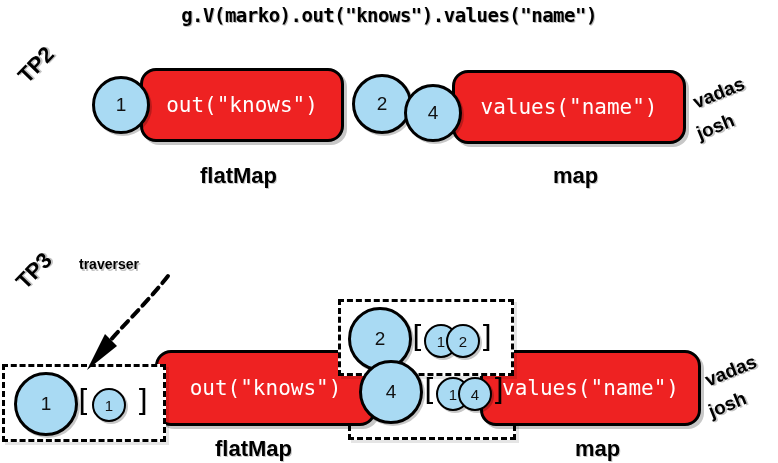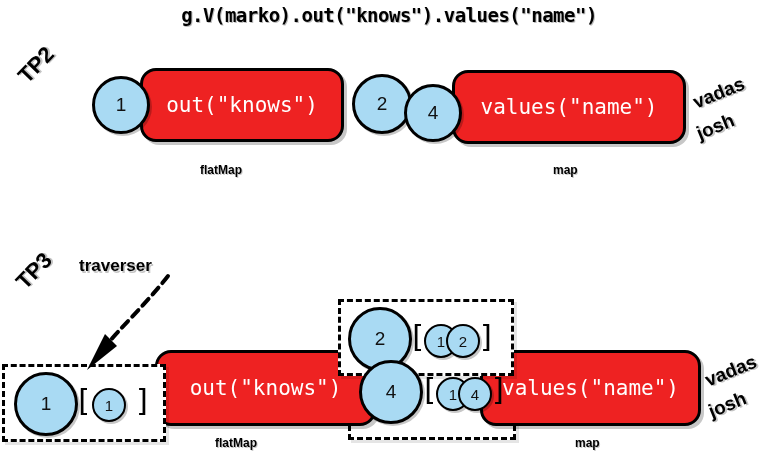--- a/index.html
+++ b/index.html
@@ -44,21 +44,21 @@
     position:absolute;color:#000;
     font-family:"DejaVu Sans Mono","Liberation Mono",monospace;
     font-size:30px;font-weight:normal;line-height:1;z-index:8;
   }
   .dashbox{
     position:absolute;border:3px dashed #000;background:#ffffff;
     box-shadow:3px 3px 0 rgba(0,0,0,0.10);
     z-index:6;
   }
   .caption{
-    position:absolute;color:#000;font-weight:bold;font-size:12px;
+    position:absolute;color:#000;font-weight:bold;font-size:22px;
     font-family:"Liberation Sans",sans-serif;
     text-shadow:1px 1px 0 #c9c9c9;white-space:pre;z-index:9;
   }
   .rot-label{
     position:absolute;color:#000;font-weight:bold;
     font-family:"Liberation Sans",sans-serif;
     text-shadow:1.5px 1.5px 0 #c4c4c4;white-space:pre;z-index:9;
   }
   .tp-label{font-size:22px;}
   .out-label{font-size:19px;}
@@ -70,21 +70,21 @@
   #tp2-c4   {left:404px; top: 84px; width:52px;height:52px;}
   #tp2-vals {left:452px; top: 70px; width:228px;height:68px;}
   #tp2-tp   {left: 16px; top: 52px;transform:rotate(-46deg);}
   #tp2-vadas{left:692px; top: 82px;transform:rotate(-22deg);}
   #tp2-josh {left:696px; top:116px;transform:rotate(-22deg);}
   #tp2-flat {left:200px; top:163px;}
   #tp2-map  {left:553px; top:163px;}
 
   
   #tp3-tp   {left: 14px; top:258px;transform:rotate(-46deg);}
-  #tp3-trav {left: 79px; top:256px;font-size:17px;font-weight:bold;
+  #tp3-trav {left: 79px; top:256px;font-size:14px;font-weight:bold;
              text-shadow:1.5px 1.5px 0 #c4c4c4;}
   #tp3-arrow{left: 60px; top:270px;width:120px;height:102px;z-index:10;}
 
   
   #tp3-box1 {left:  2px; top:364px; width:158px;height:72px;}
   #tp3-b1c  {left: 14px; top:372px; width:58px;height:58px;}
   #tp3-b1lb {left: 74px; top:386px;}
   #tp3-b1s  {left: 92px; top:388px; width:30px;height:30px;}
   #tp3-b1rb {left:134px; top:386px;}
 

